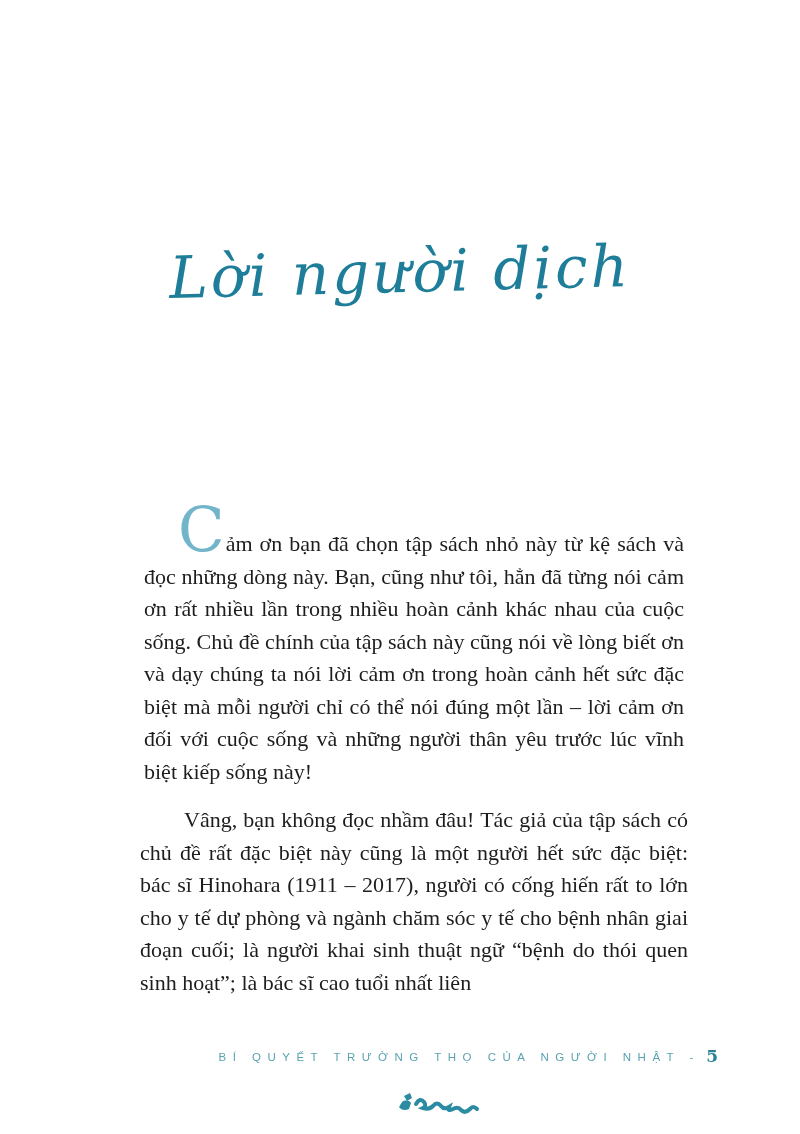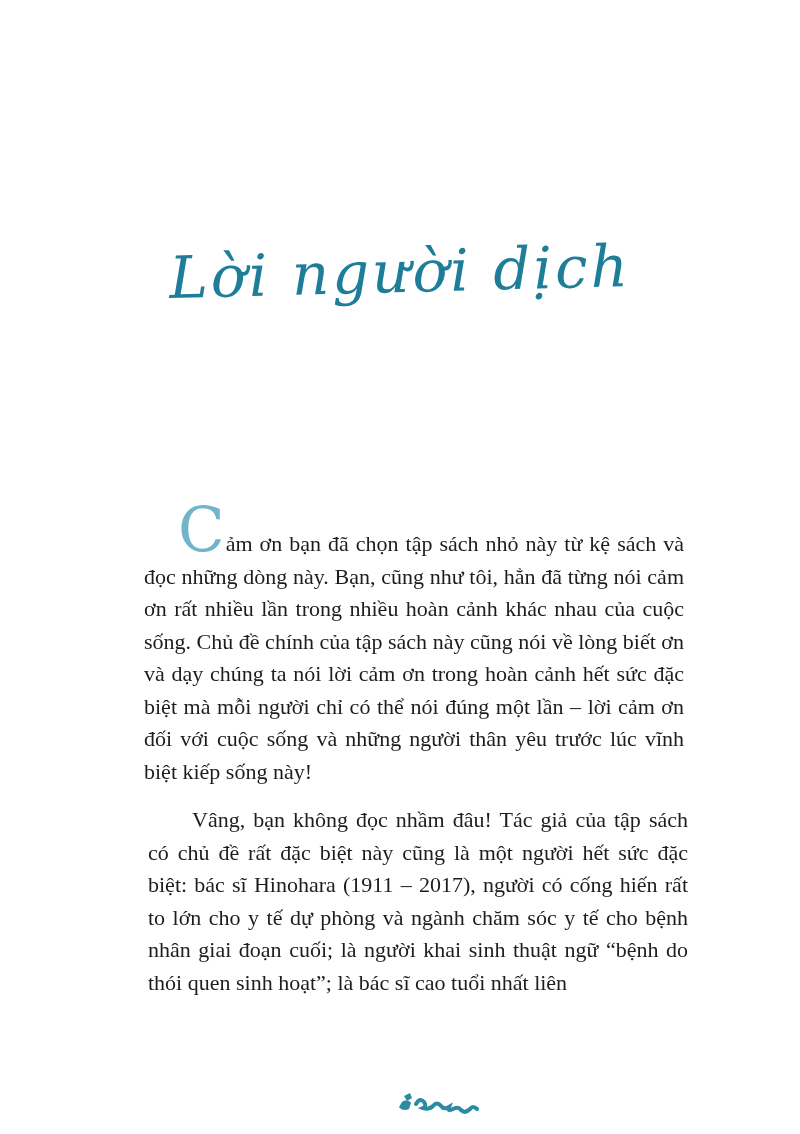--- a/index.html
+++ b/index.html
@@ -38,21 +38,21 @@
     text-align: justify;
   }
   .para-1 { text-indent: 34px; margin: 4px; }
   .drop-cap {
     font-family: "DejaVu Serif", serif;
     font-size: 61px;
     line-height: 44px;
     letter-spacing: 1px;
     color: #72b5ca;
   }
-  .para-2 { text-indent: 44px; margin: 16px 0 0 8px; }
+  .para-2 { text-indent: 44px; margin: 16px 0 0 0; }
   
   .footer {
     position: absolute;
     top: 1046px; right: 82px;
     white-space: nowrap;
     font-family: "Liberation Sans", sans-serif;
     font-size: 11.5px;
     letter-spacing: 6.5px;
     color: #5aa2b1;
   }
@@ -77,20 +77,25 @@
 
 <div class="page">
 
   <div class="script-title">Lời người dịch</div>
 
   <div class="body-text">
     <p class="para-1"><span class="drop-cap">C</span><span>ảm ơn bạn đã chọn tập sách nhỏ này từ kệ sách và đọc những dòng này. Bạn, cũng như tôi, hẳn đã từng nói cảm ơn rất nhiều lần trong nhiều hoàn cảnh khác nhau của cuộc sống. Chủ đề chính của tập sách này cũng nói về lòng biết ơn và dạy chúng ta nói lời cảm ơn trong hoàn cảnh hết sức đặc biệt mà mỗi người chỉ có thể nói đúng một lần – lời cảm ơn đối với cuộc sống và những người thân yêu trước lúc vĩnh biệt kiếp sống này!</span></p>
     <p class="para-2">Vâng, bạn không đọc nhầm đâu! Tác giả của tập sách có chủ đề rất đặc biệt này cũng là một người hết sức đặc biệt: bác sĩ Hinohara (1911 – 2017), người có cống hiến rất to lớn cho y tế dự phòng và ngành chăm sóc y tế cho bệnh nhân giai đoạn cuối; là người khai sinh thuật ngữ “bệnh do thói quen sinh hoạt”; là bác sĩ cao tuổi nhất liên</p>
   </div>
 
+  <div class="footer">
+    <span>BÍ QUYẾT TRƯỜNG THỌ CỦA NGƯỜI NHẬT</span>
+    <span class="sep">-</span>
+    <span class="page-num">5</span>
+  </div>
 
   <svg class="watermark" viewBox="0 0 88 28" aria-hidden="true">
 
     <path d="M8 6 l6 -3 l2 5 l-5 3 z" fill="#2b8ba3"></path>
     <path d="M6 12 c3 -2 7 -2 9 1 l-2 6 c-4 2 -8 1 -10 -2 z" fill="#2b8ba3"></path>
 
     <path d="M20 14 q4 -7 8 -2 q3 4 -1 6 q6 2 10 -2 q4 -5 8 0 q3 4 8 1 q-2 5 4 2 q5 -3 8 1 q4 4 9 -1 q3 -4 7 0" fill="none" stroke="#2b8ba3" stroke-width="4" stroke-linecap="round"></path>
   </svg>
 
 </div>

